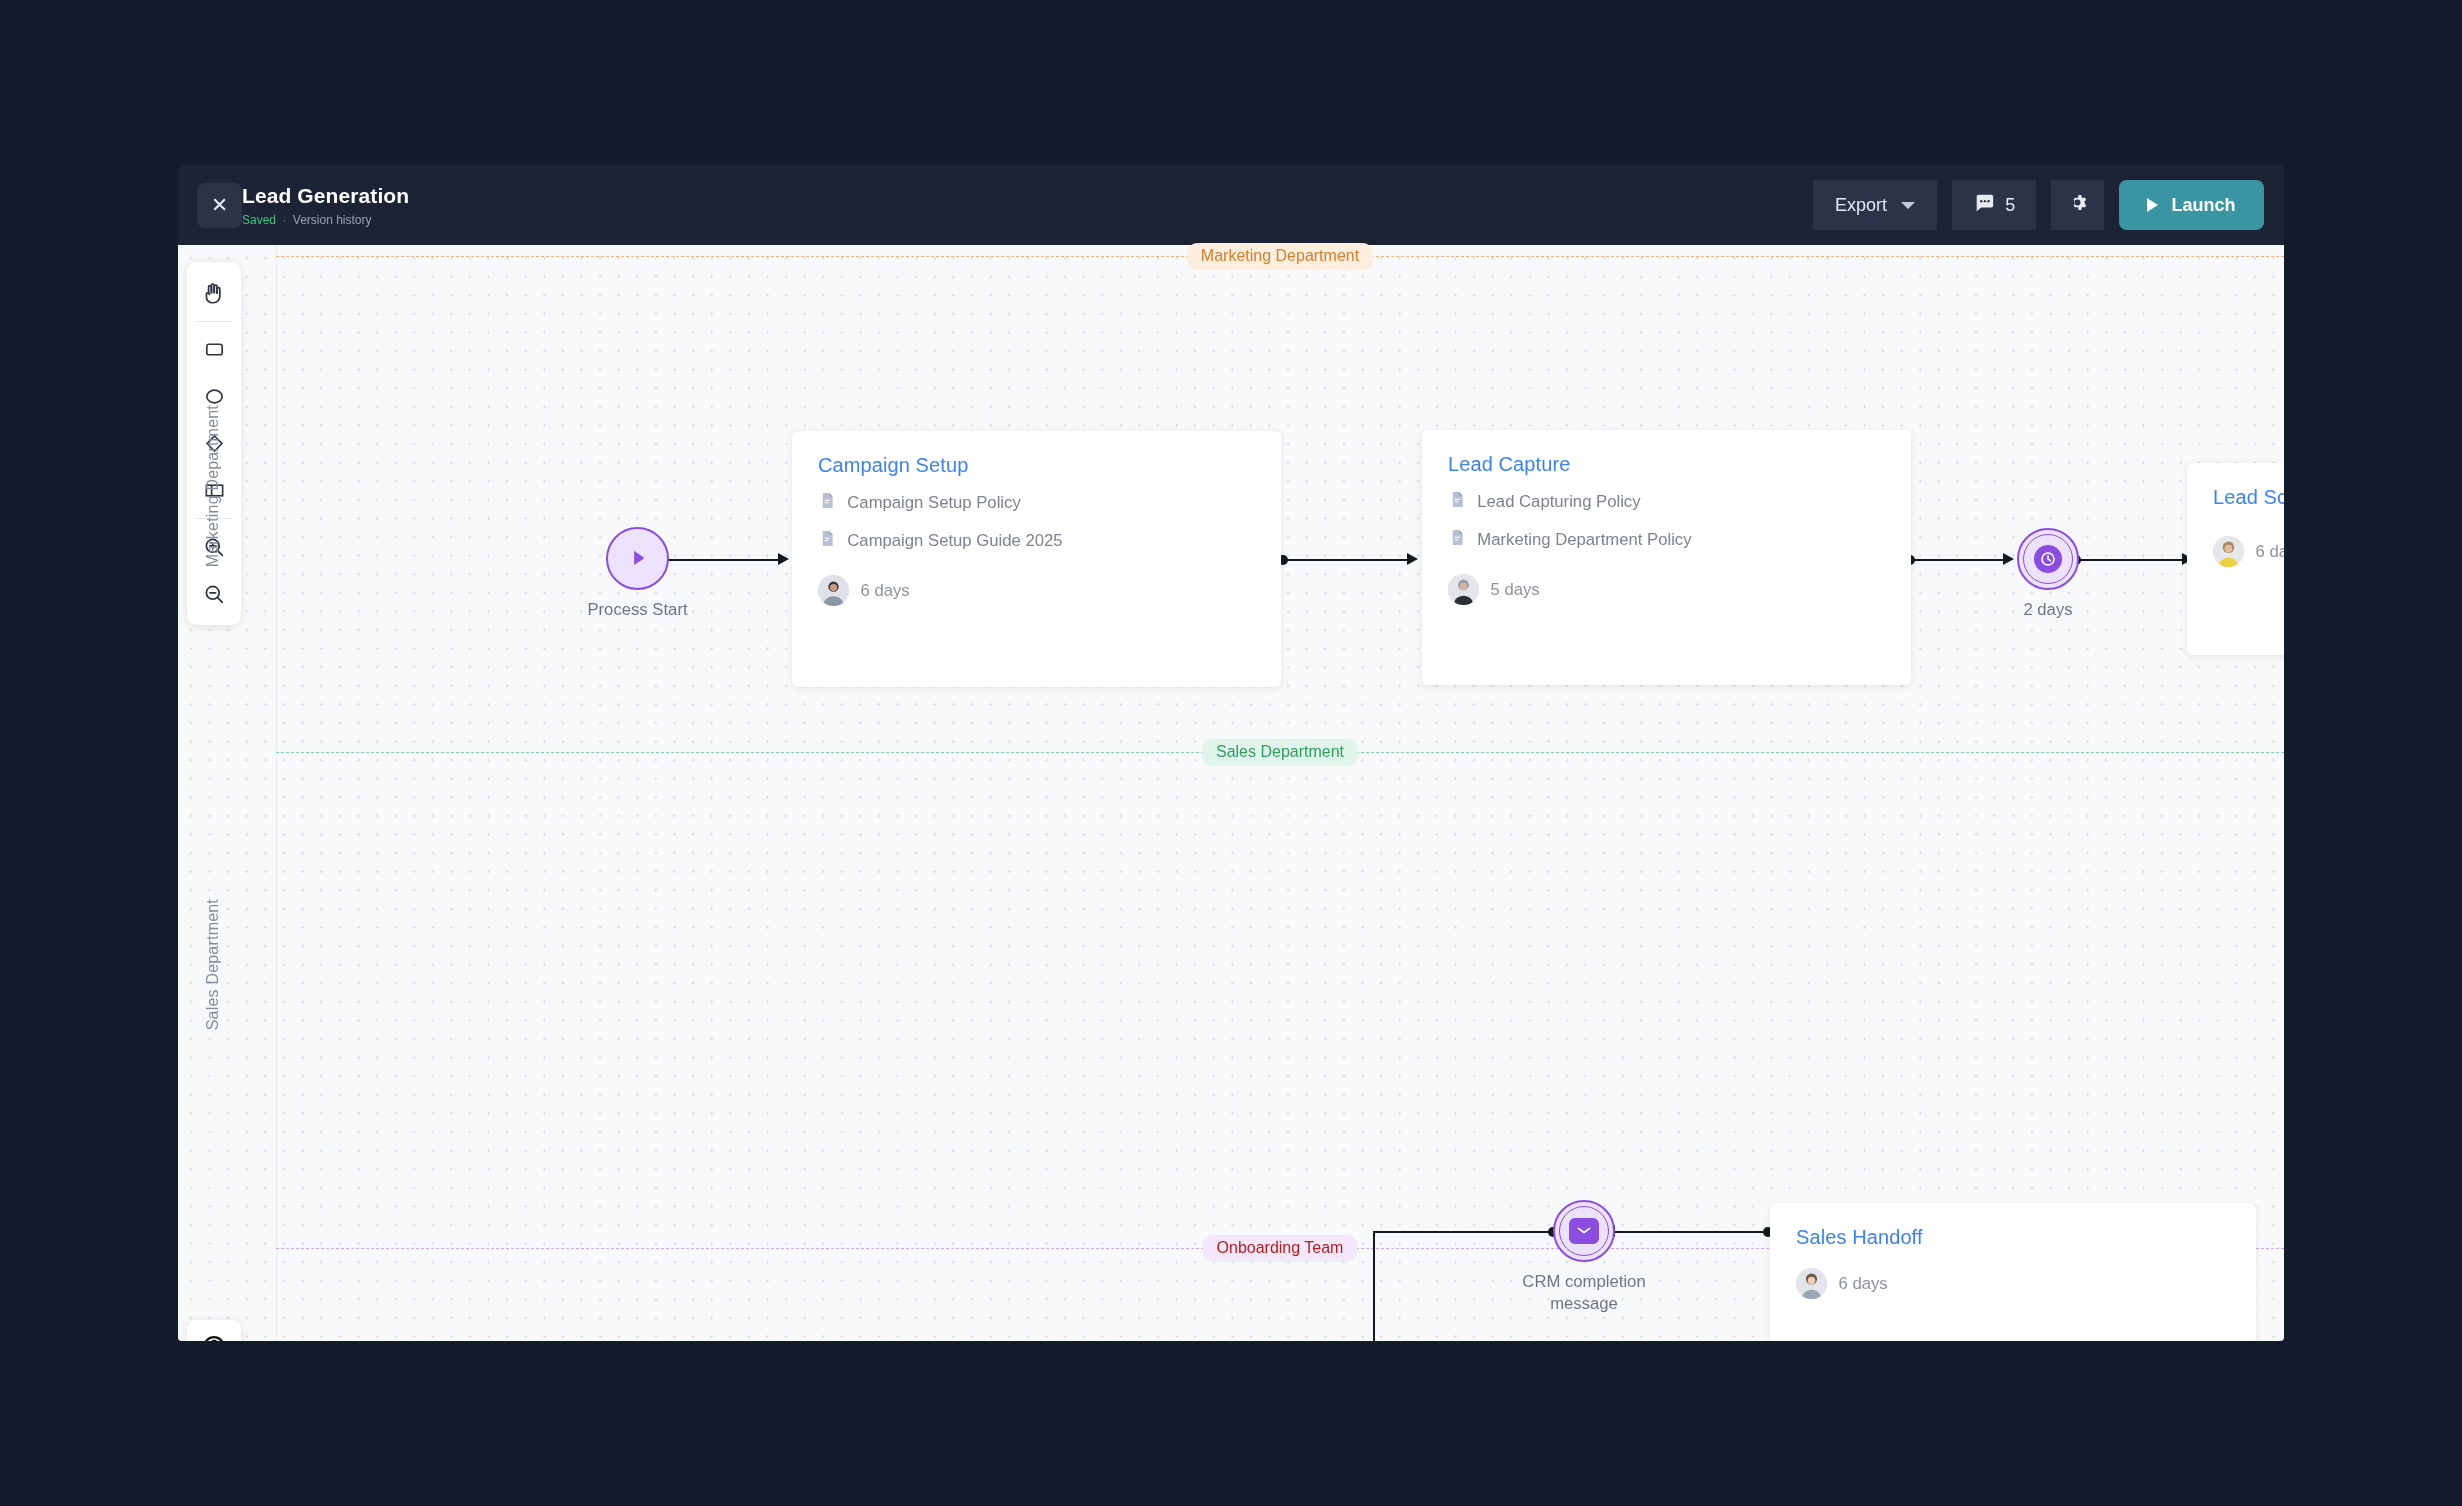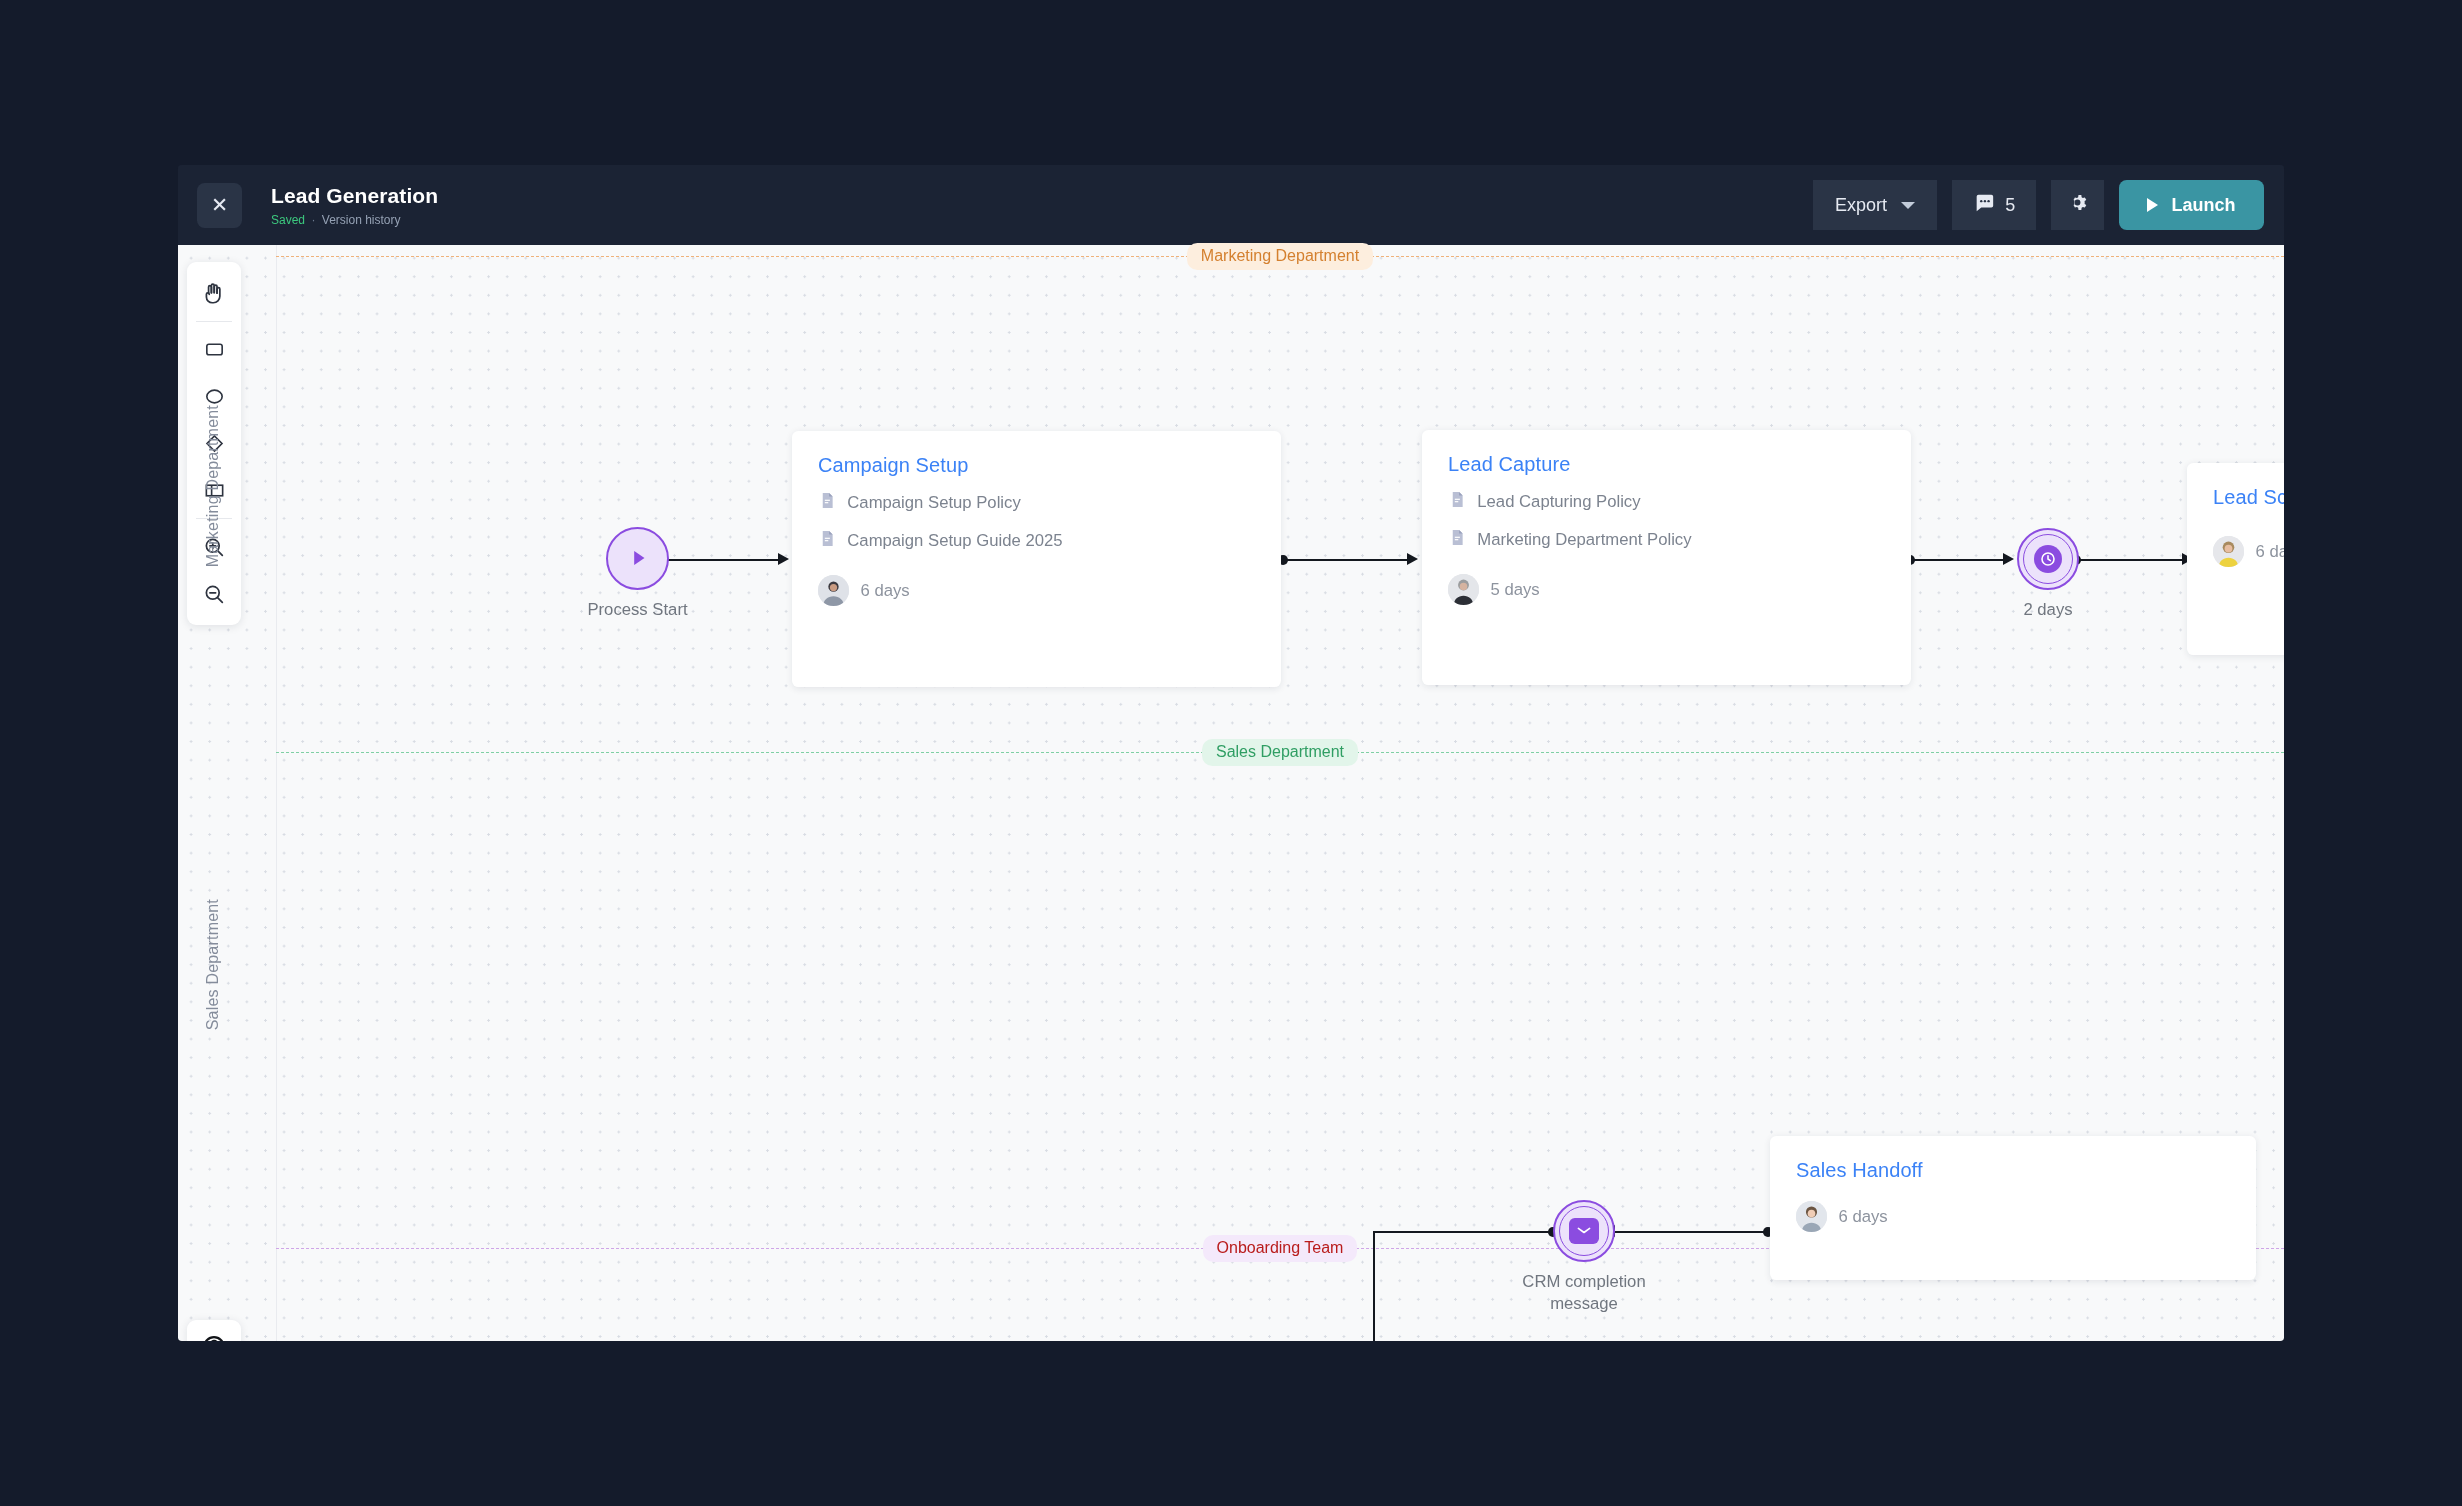--- a/index.html
+++ b/index.html
@@ -26,21 +26,21 @@
     width: 2106px; height: 80px;
     background: #1b2334;
     display: flex; align-items: center;
   }
   #close-button {
     width: 45px; height: 45px; margin-left: 19px;
     background: #2a3446; border-radius: 7.7px;
     display: flex; align-items: center; justify-content: center;
     color: #e6eaf2; font-size: 20.5px; line-height: 1; cursor: pointer;
   }
-  #title-block { margin-left: 29px; }
+  #title-block { margin-left: 0; }
   #doc-title {
     color: #ffffff; font-size: 21px; font-weight: bold;
     letter-spacing: 0.1px; line-height: 1.2;
   }
   #subtitle-row {
     margin-top: 4.5px; font-size: 12px; display: flex; gap: 6.4px; 
   }
   #saved-status { color: #3cc87e; }
   #subtitle-dot { color: #6d7a90; }
   #version-history { color: #95a1b4; cursor: pointer; }
@@ -470,21 +470,21 @@
             </svg>
           </div>
         </div>
       </div>
       <div class="node-caption" style="top:71px;">
         <span>CRM completion</span><br>
         <span>message</span>
       </div>
     </div>
 
-    <div class="task-card" style="left:1592px; top:891px; width:486px; height:144px;">
+    <div class="task-card" style="left:1592px; top:958px; width:486px; height:144px;">
       <div class="task-title">Sales Handoff</div>
       <div class="meta-row" style="margin-top:19px;">
         <div class="avatar">
           <svg width="31" height="31" viewBox="0 0 48 48">
             <rect width="48" height="48" fill="#e2e6ec"></rect>
             <circle cx="24" cy="17" r="8.6" fill="#6b5542"></circle>
             <path d="M9 48c0-9 6.7-14.5 15-14.5S39 39 39 48z" fill="#9aa7b6"></path>
             <circle cx="24" cy="19.5" r="5.9" fill="#f0cdb6"></circle>
           </svg>
         </div>

